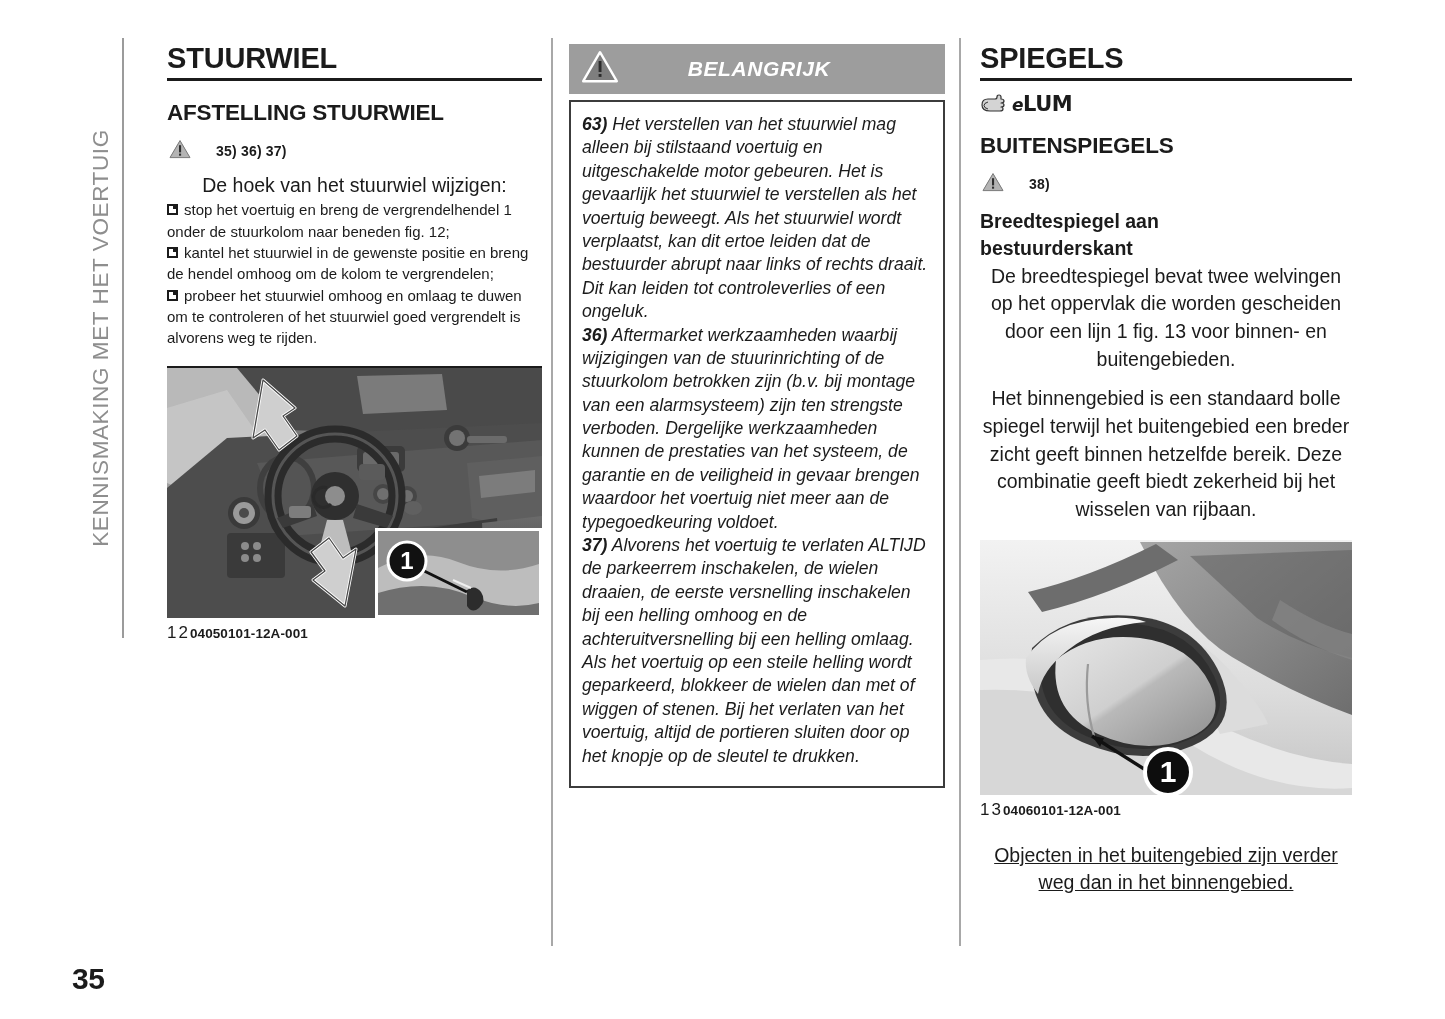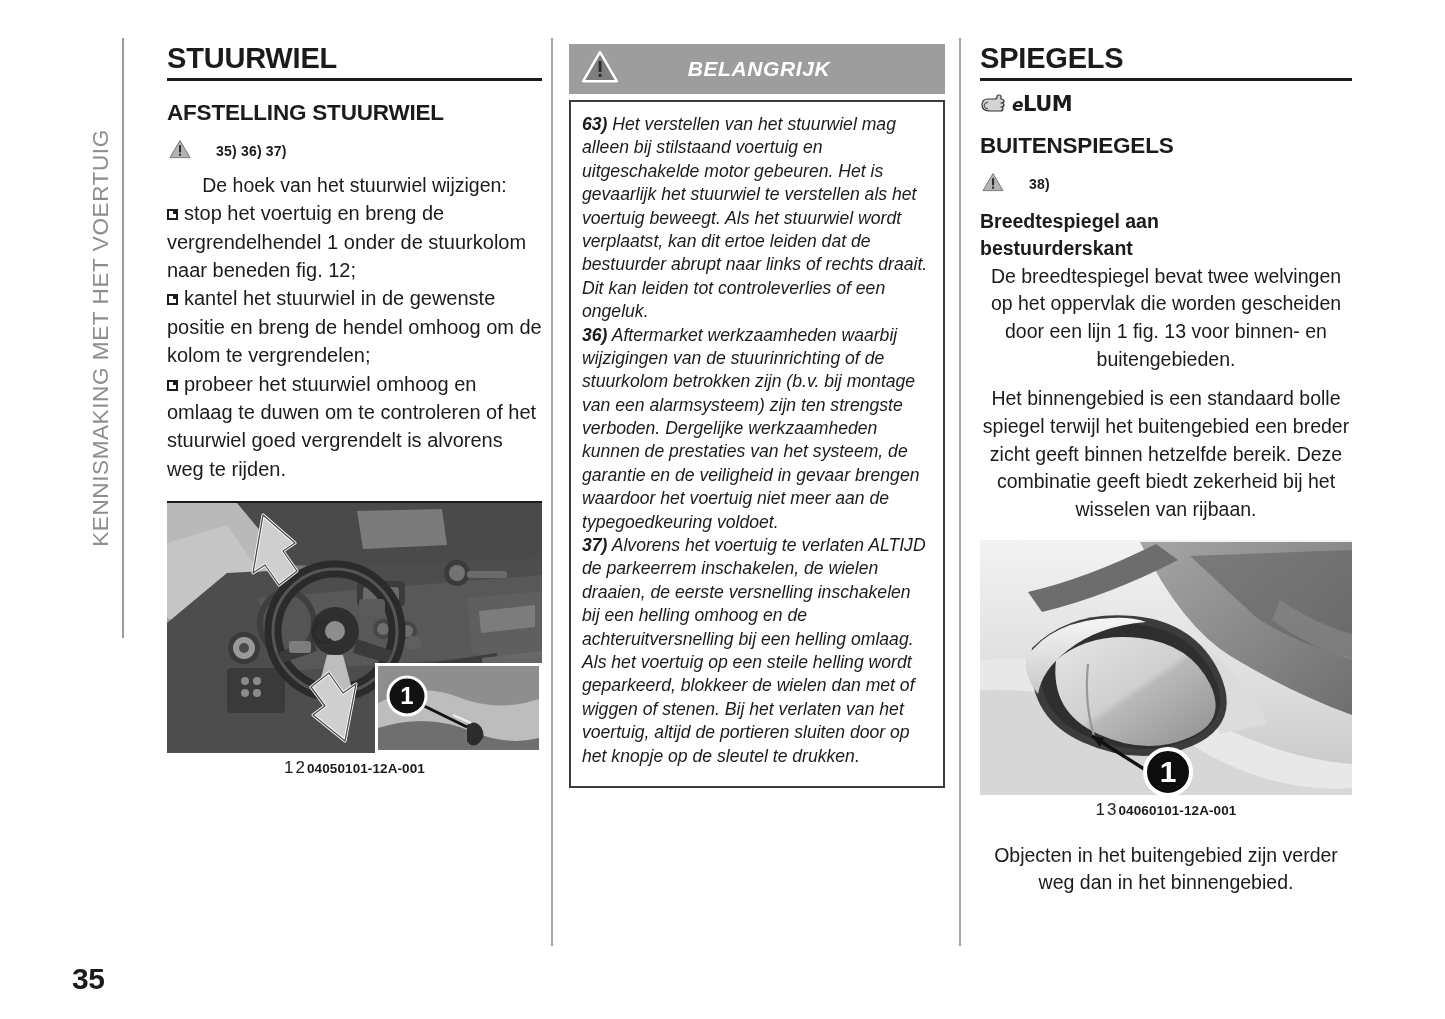--- a/index.html
+++ b/index.html
@@ -117,21 +117,21 @@
     margin: 12px 0 0 0;
     font-size: 19.5px;
     line-height: 1.42;
     font-weight: 400;
     text-align: center;
   }
   p.body.tight { margin-top: 2px; }
 
   .bullet-list { margin: 0; }
   .bullet-row {
-    font-size: 20px;
+    font-size: 15px;
     line-height: 1.42;
     position: relative;
   }
   .sq {
     display: inline-block;
     width: 11px;
     height: 11px;
     border: 2px solid #1b1b1b;
     margin-right: 6px;
     position: relative;
@@ -193,21 +193,21 @@
     height: 2px;
     background: #1b1b1b;
     width: 100%;
   }
   .fig-img {
     width: 100%;
     display: block;
   }
   .fig-caption {
     display: flex;
-    justify-content: center;
+    justify-content: flex-start;
     align-items: baseline;
     margin-top: 5px;
     font-size: 15px;
   }
   .fig-caption .fignum {
     letter-spacing: 2px;
     font-weight: 400;
     font-size: 17px;
   }
   .fig-caption .figcode {
@@ -502,18 +502,18 @@
 
         <circle cx="188" cy="232" r="23" fill="#0d0d0d" stroke="#ffffff" stroke-width="4"></circle>
         <text x="188" y="242" font-family="Liberation Sans, sans-serif" font-size="30" font-weight="700" fill="#ffffff" text-anchor="middle">1</text>
       </svg>
       <div class="fig-caption">
         <span class="fignum">13</span>
         <span class="figcode">04060101-12A-001</span>
       </div>
     </div>
 
-    <p class="body" style="margin-top:22px;">Objecten in het buitengebied zijn verder weg dan in het binnengebied.</p>
+    <p class="body" style="margin-top:22px;text-decoration:underline;">Objecten in het buitengebied zijn verder weg dan in het binnengebied.</p>
   </div>
 
   <div class="page-number">35</div>
 
 </div>
 
 </body></html>

